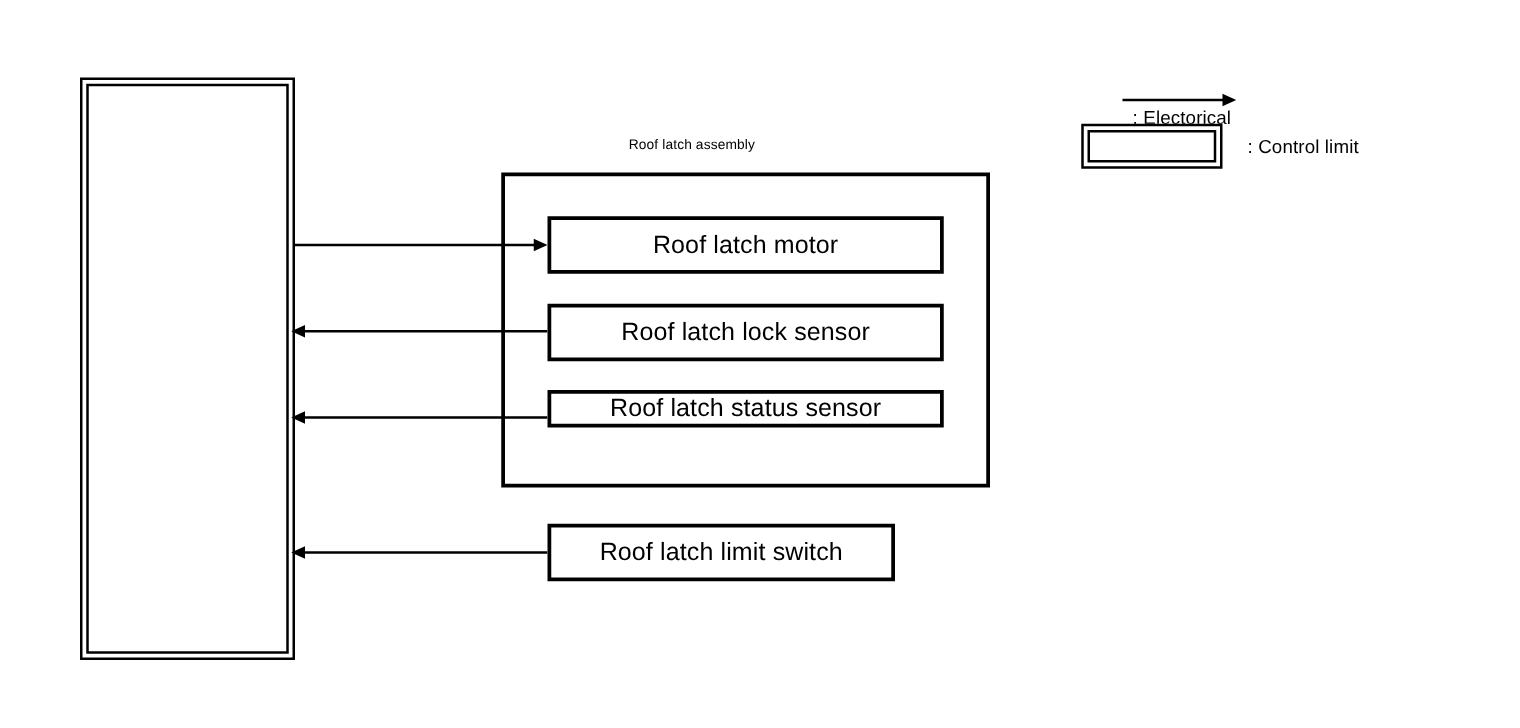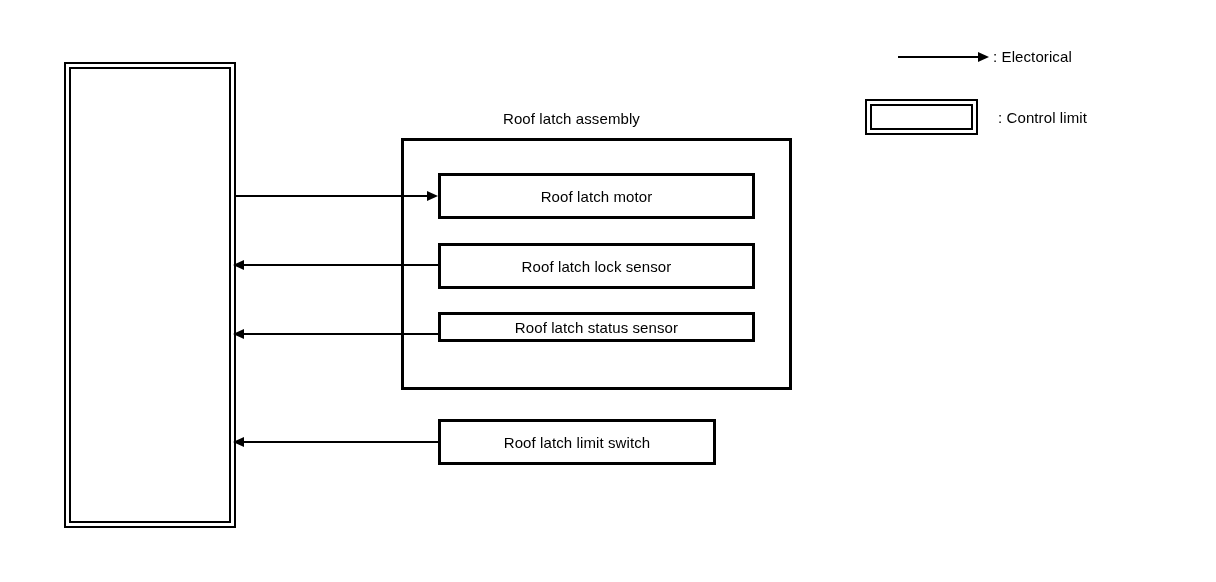--- a/index.html
+++ b/index.html
@@ -52,34 +52,34 @@
   .box {
     position: absolute;
     box-sizing: border-box;
     border: 3px solid #000;
     background: #fff;
     display: flex;
     align-items: center;
     justify-content: center;
   }
   .box span {
-    font-size: 15px;
+    font-size: 20px;
     letter-spacing: 0.1px;
   }
 
   
   .assembly {
     position: absolute;
     box-sizing: border-box;
     border: 3px solid #000;
     background: transparent;
   }
   .assembly-title {
     position: absolute;
-    font-size: 15px;
+    font-size: 11px;
     white-space: nowrap;
     letter-spacing: 0.1px;
   }
 
   
   .hline {
     position: absolute;
     height: 0;
     border-top: 2px solid #000;
   }
@@ -174,21 +174,21 @@
   </div>
 
   <div class="box" style="left:438px; top:312px; width:317px; height:30px;">
     <span>Roof latch status sensor</span>
   </div>
 
   <div class="box" style="left:438px; top:419px; width:278px; height:46px;">
     <span>Roof latch limit switch</span>
   </div>
 
-  <div class="legend-row" style="left:898px; top:48px;">
+  <div class="legend-row" style="left:898px; top:74px;flex-direction:column;">
     <div class="legend-arrow">
       <div class="hline"></div>
       <div class="arrowhead right"></div>
     </div>
     <div class="legend-text">: Electorical</div>
   </div>
 
   <div class="legend-row" style="left:865px; top:99px;">
     <div class="legend-swatch">
       <div class="inner-frame"></div>

